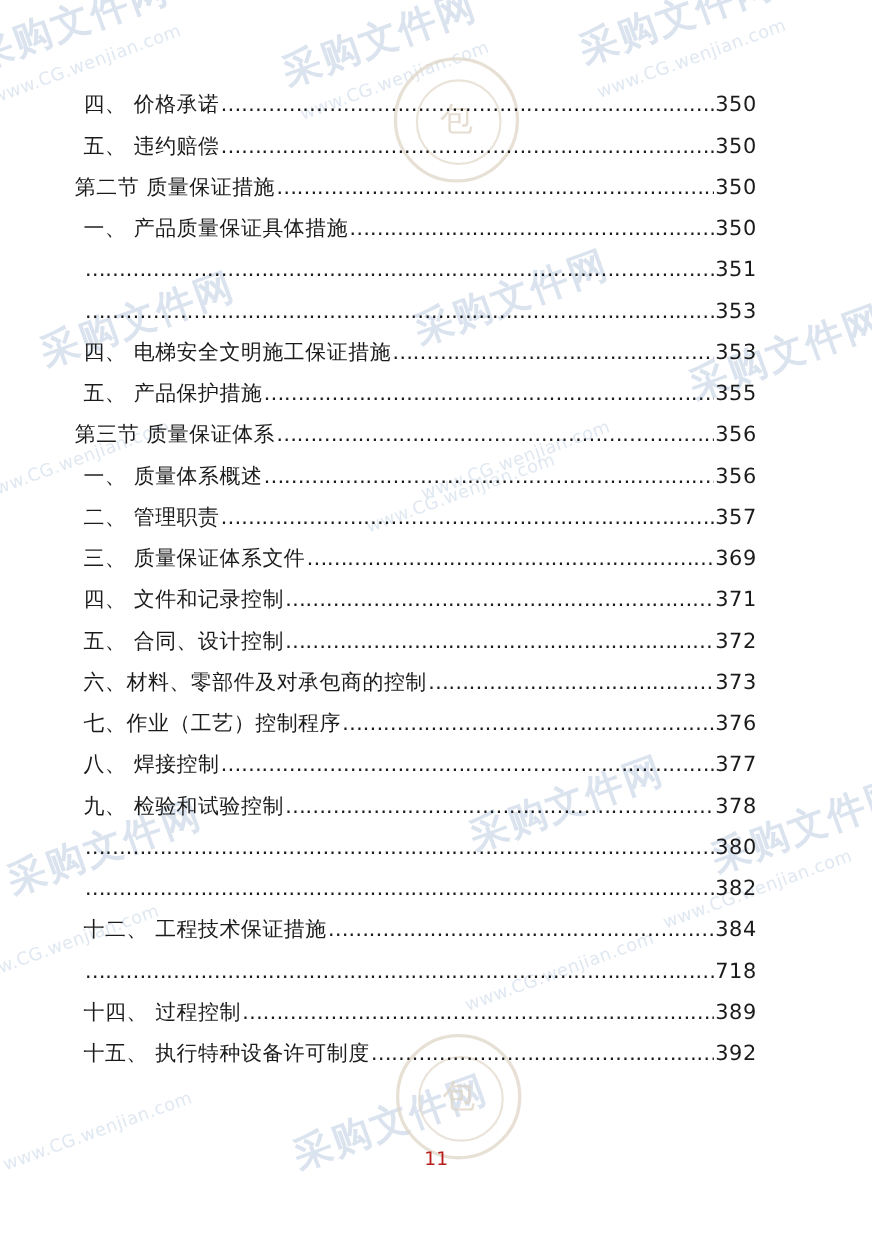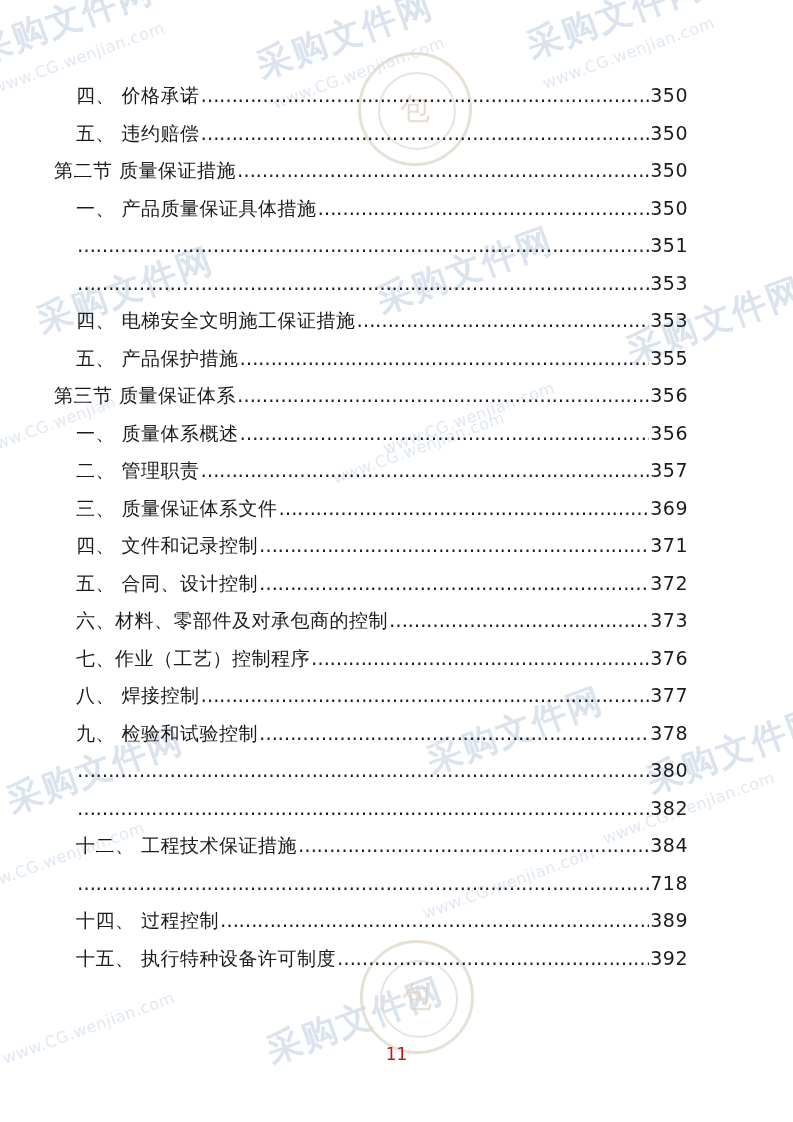--- a/index.html
+++ b/index.html
@@ -108,21 +108,21 @@
     font-size: 19px;
     letter-spacing: -0.5px;
     margin: 0 1px;
   }
   .toc-item .page {
     white-space: nowrap;
     letter-spacing: .5px;
   }
 
   
-  .lvl-section { margin-left: 0px; justify-content: center; }
+  .lvl-section { margin-left: 14px; justify-content: center; }
   .lvl-entry   { margin-left: 22px; }
 
   .page-number {
     position: absolute;
     left: 0;
     right: 0;
     bottom: 58px;
     text-align: center;
     font-size: 17px;
     color: #b91c1c;

